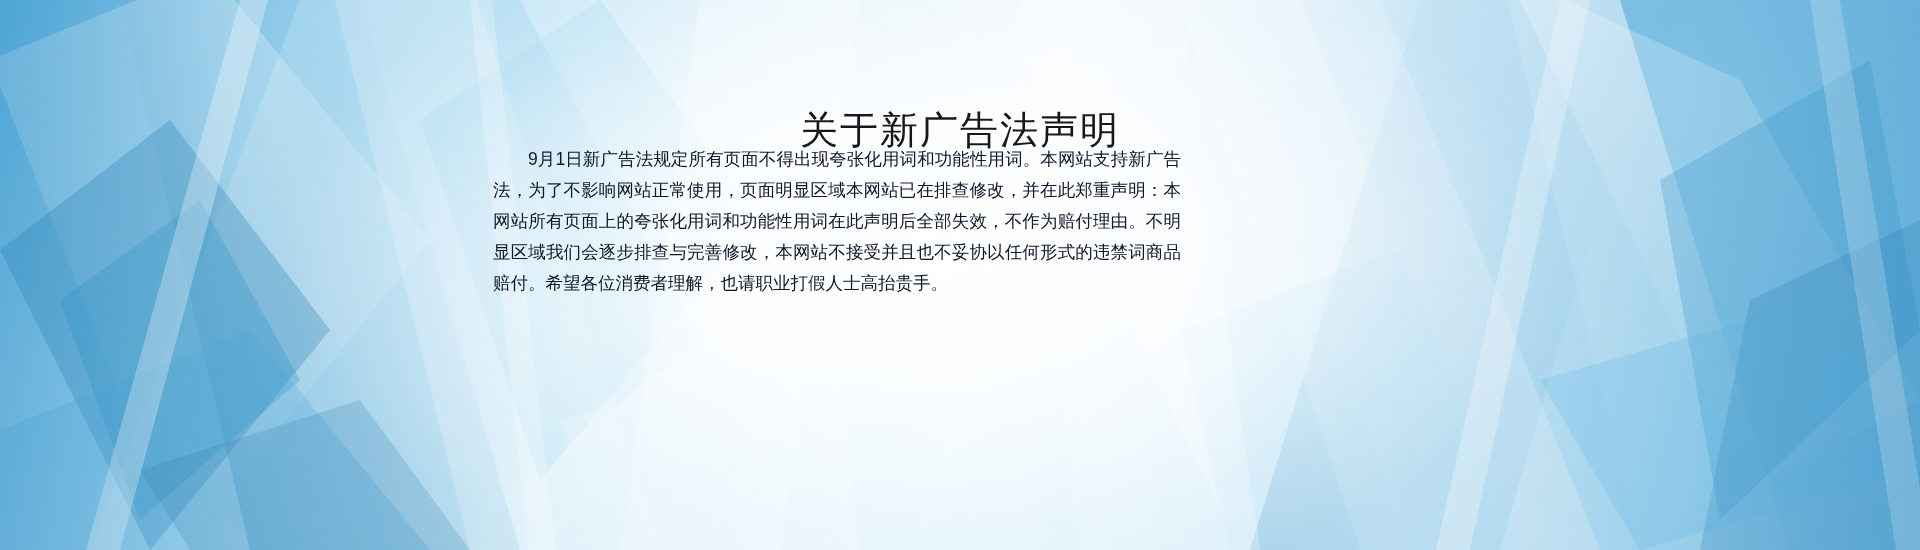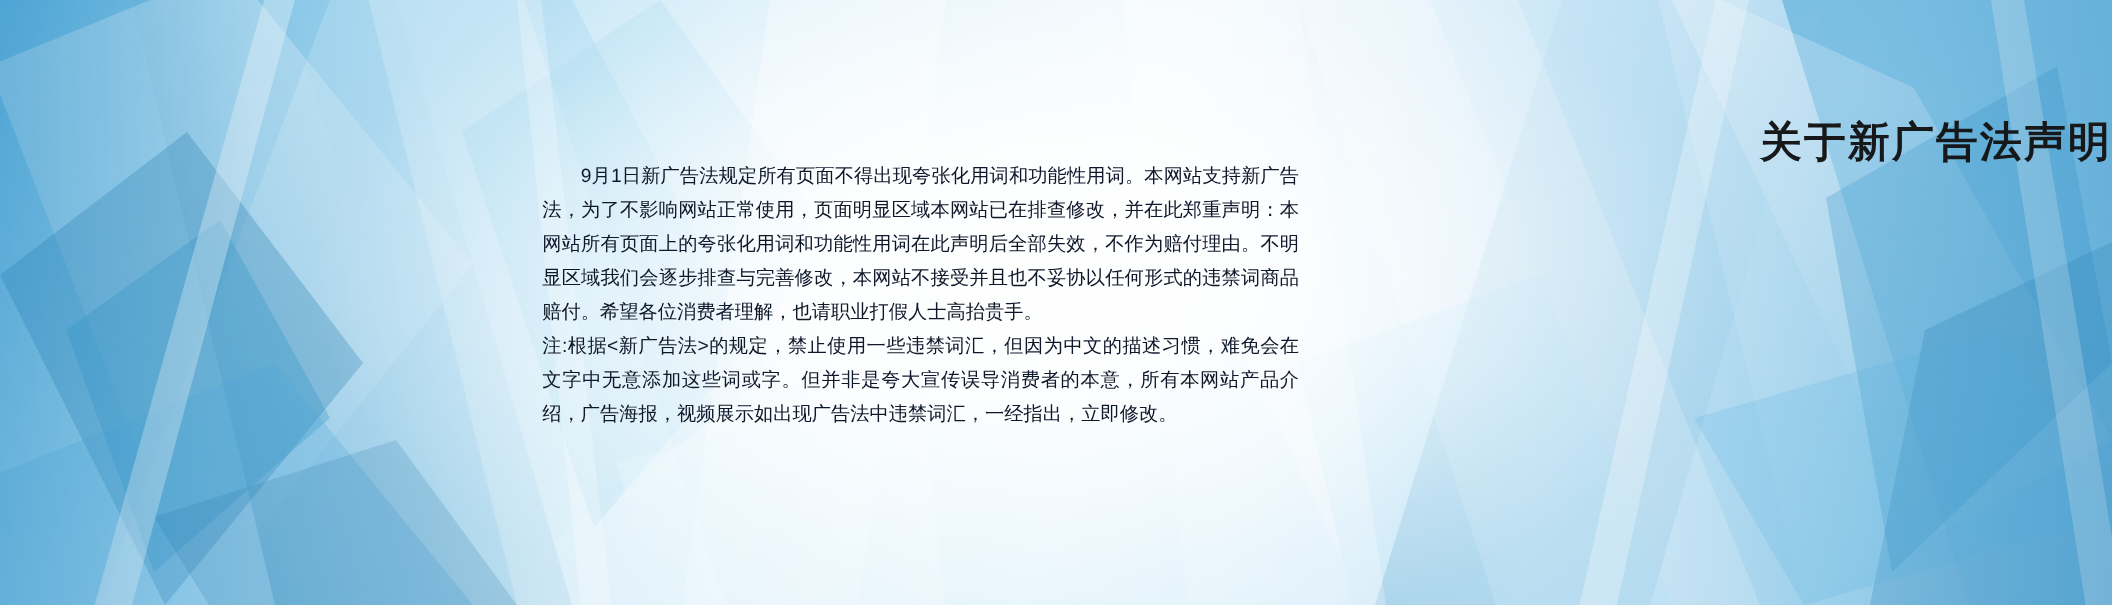--- a/index.html
+++ b/index.html
@@ -66,23 +66,23 @@
     left: 0;
     right: 0;
     top: 0;
     bottom: 0;
   }
   #page-title {
     position: absolute;
     top: 82px;
     left: 0;
     width: 1920px;
-    text-align: right;
+    text-align: center;
     font-size: 38px;
-    font-weight: bold;
+    font-weight: normal;
     color: #16181a;
     letter-spacing: 2px;
     line-height: 1.25;
     white-space: nowrap;
   }
   #body-text {
     position: absolute;
     top: 144px;
     left: 493px;
     width: 688px;
@@ -164,17 +164,16 @@
   <div class="bg-layer glow"></div>
 
   <div class="bg-layer vignette"></div>
 
   <div id="content">
 
     <h1 id="page-title">关于新广告法声明</h1>
 
     <div id="body-text">
       <p id="para-main">9月1日新广告法规定所有页面不得出现夸张化用词和功能性用词。本网站支持新广告法，为了不影响网站正常使用，页面明显区域本网站已在排查修改，并在此郑重声明：本网站所有页面上的夸张化用词和功能性用词在此声明后全部失效，不作为赔付理由。不明显区域我们会逐步排查与完善修改，本网站不接受并且也不妥协以任何形式的违禁词商品赔付。希望各位消费者理解，也请职业打假人士高抬贵手。</p>
-      <p id="para-note">注:根据&lt;新广告法&gt;的规定，禁止使用一些违禁词汇，但因为中文的描述习惯，难免会在文字中无意添加这些词或字。但并非是夸大宣传误导消费者的本意，所有本网站产品介绍，广告海报，视频展示如出现广告法中违禁词汇，一经指出，立即修改。</p>
     </div>
 
   </div>
 </div>
 
 </body></html>

